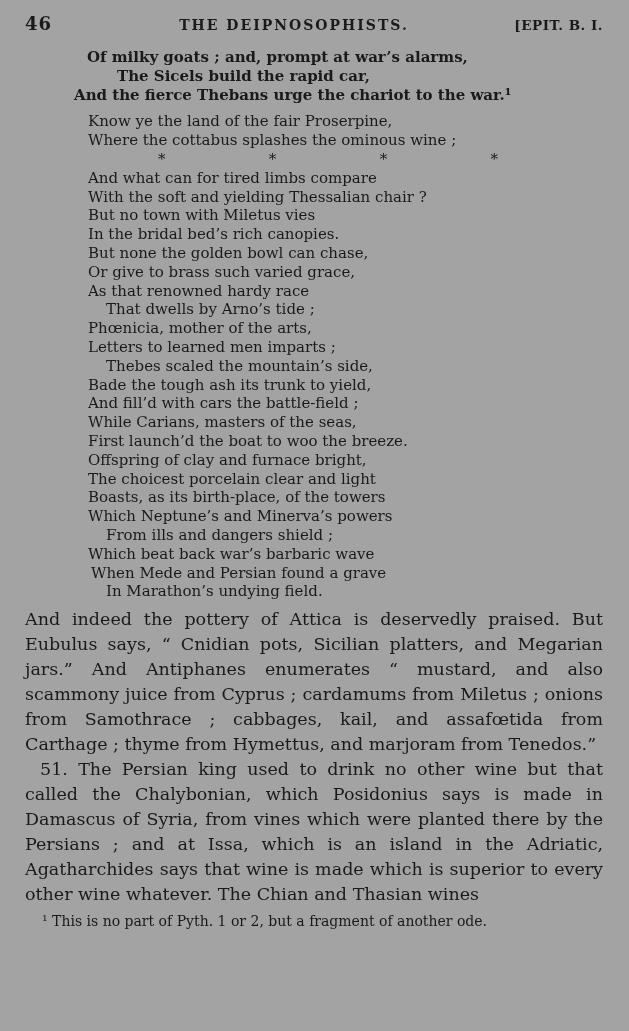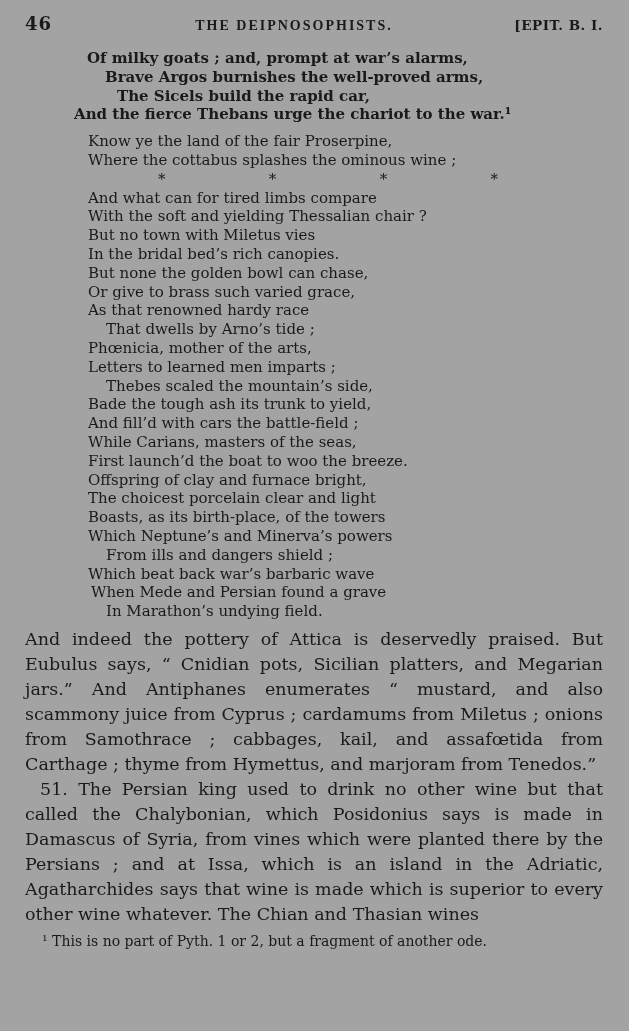--- a/index.html
+++ b/index.html
@@ -9,21 +9,21 @@
     box-sizing:border-box;
     background:#a3a3a3;
     color:#1a1a1a;
     font-family:"DejaVu Serif","Liberation Serif",serif;
     padding:14px 26px 0 25px;
     overflow:hidden;
   }
   
   .runhead { display:flex; align-items:baseline; line-height:20px; }
   .page-number { width:80px; font-size:18px; font-weight:bold; letter-spacing:1px; }
-  .head-title { flex:1; text-align:center; font-size:14px; font-weight:bold; letter-spacing:2px;font-family:Liberation Serif, serif; }
+  .head-title { flex:1; text-align:center; font-size:14px; font-weight:bold; letter-spacing:2px; }
   .head-edition { width:120px; text-align:right; font-size:13.5px; font-weight:bold; letter-spacing:0.5px; }
 
   
   .verse { font-size:15px; line-height:18.8px; }
   .verse1 { margin:13px 0 8px 49px;font-weight:bold; }
   .v1-i0 { margin-left:13px; }
   .v1-i1 { margin-left:31px; }
   .v1-i2 { margin-left:43px; }
   .speaker { font-size:17.5px; line-height:22px; margin:7px 0 3px 0; }
   .verse2 { margin-left:63px; }
@@ -45,21 +45,20 @@
 <div class="page">
 
   <div class="runhead">
     <span class="page-number">46</span>
     <span class="head-title">THE DEIPNOSOPHISTS.</span>
     <span class="head-edition">[EPIT. B. I.</span>
   </div>
 
   <div class="verse verse1">
     <div class="v1-i0">Of milky goats ; and, prompt at war’s alarms,</div>
-    <div class="v1-i1">Brave Argos burnishes the well-proved arms,</div>
     <div class="v1-i2">The Sicels build the rapid car,</div>
     <div>And the fierce Thebans urge the chariot to the war.¹</div>
   </div>
 
 
   <div class="verse verse2">
     <div>Know ye the land of the fair Proserpine,</div>
     <div>Where the cottabus splashes the ominous wine ;</div>
     <div class="sep-row">
       <span>*</span>

